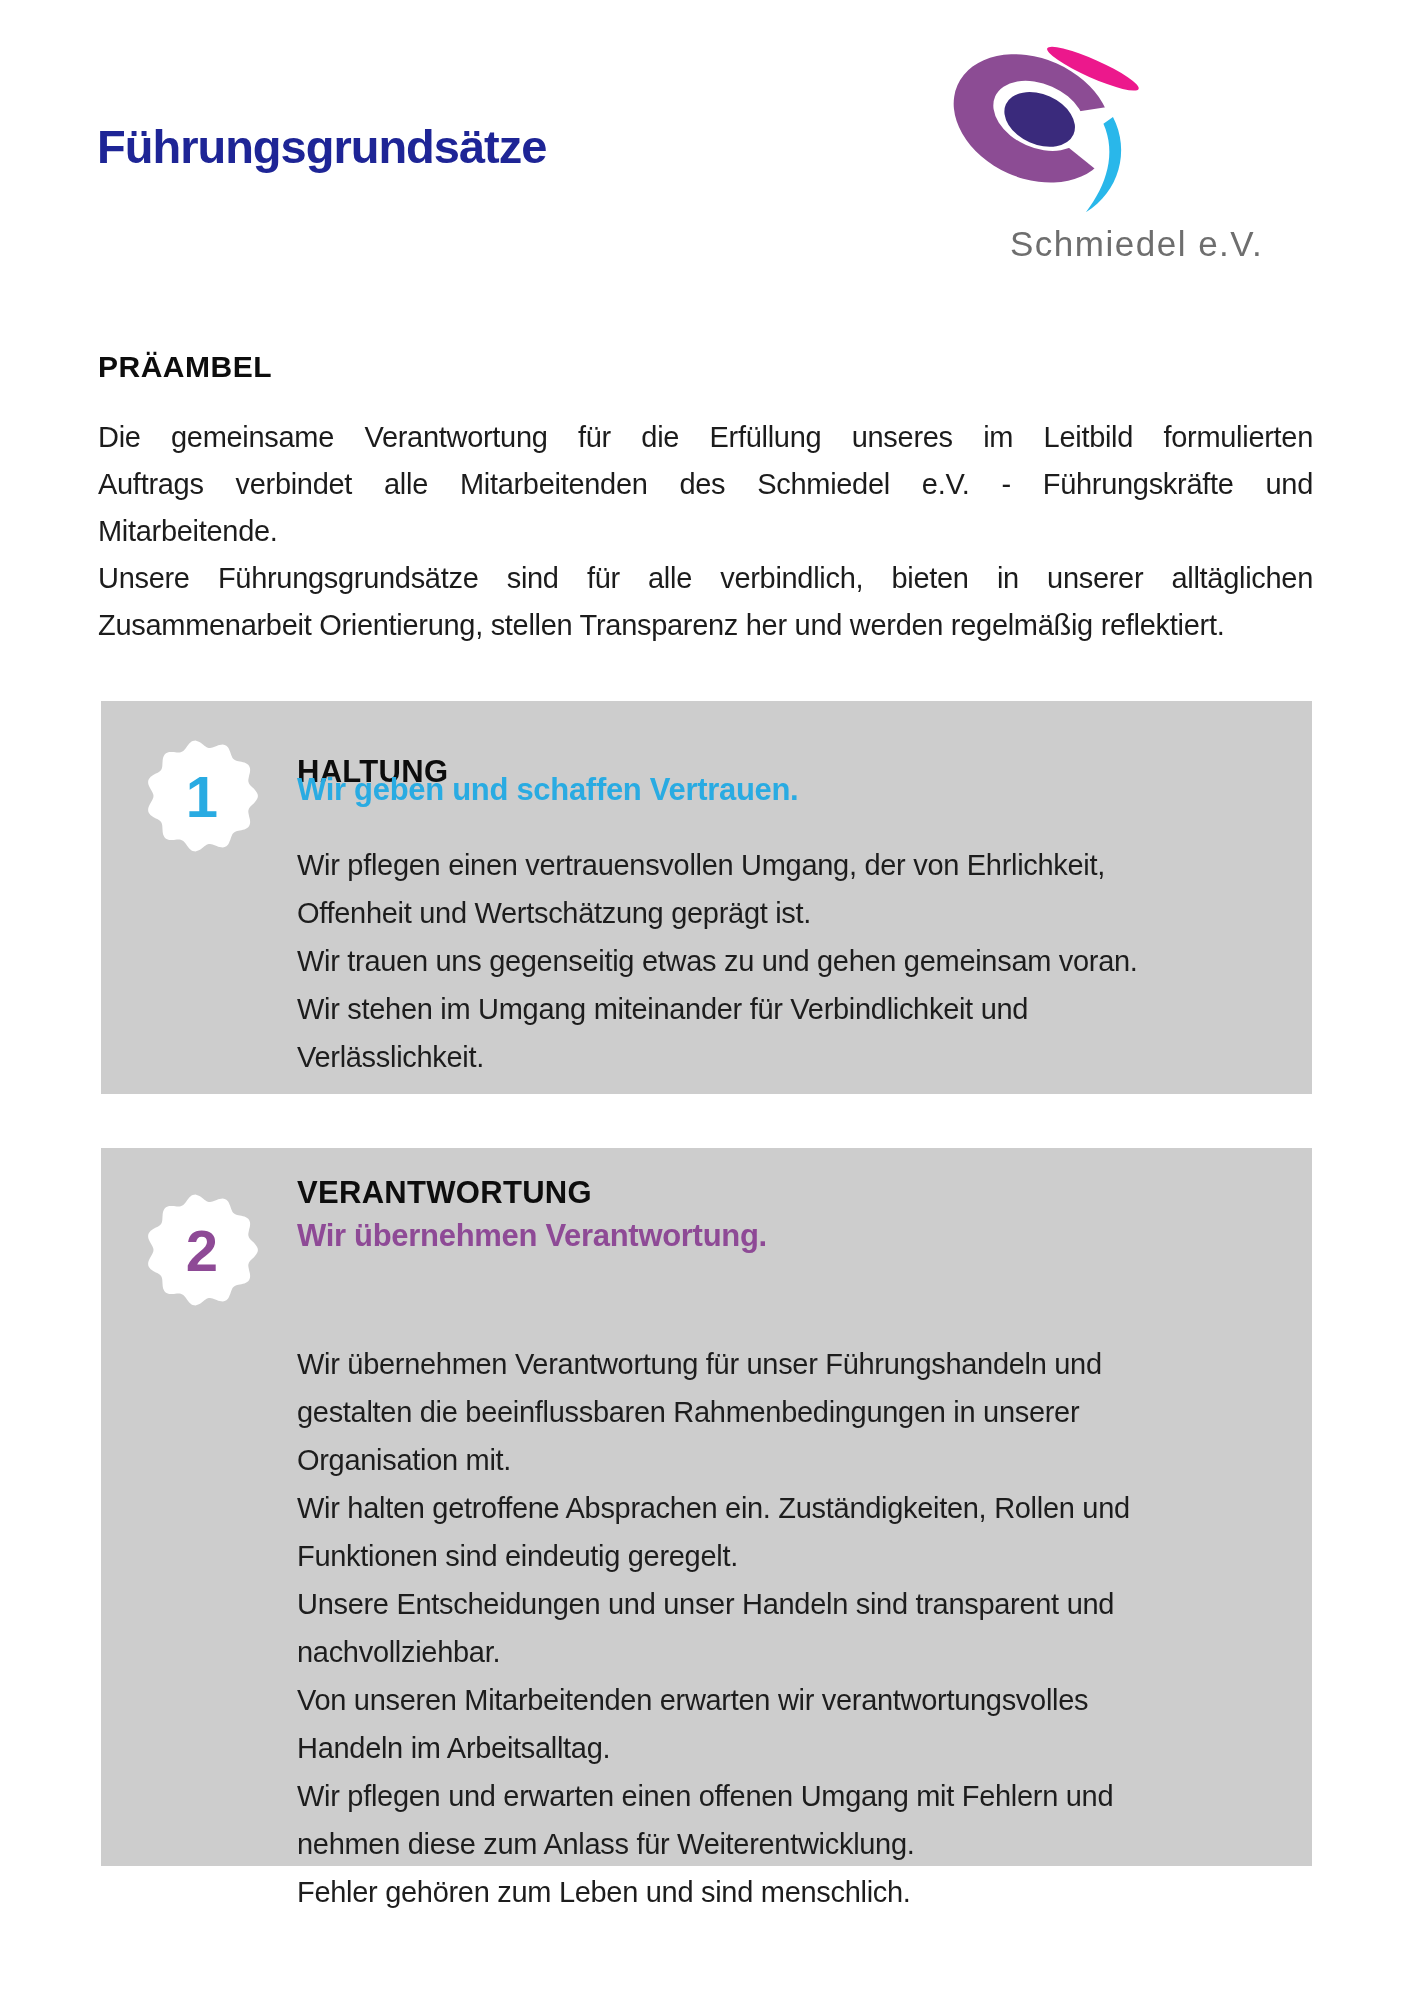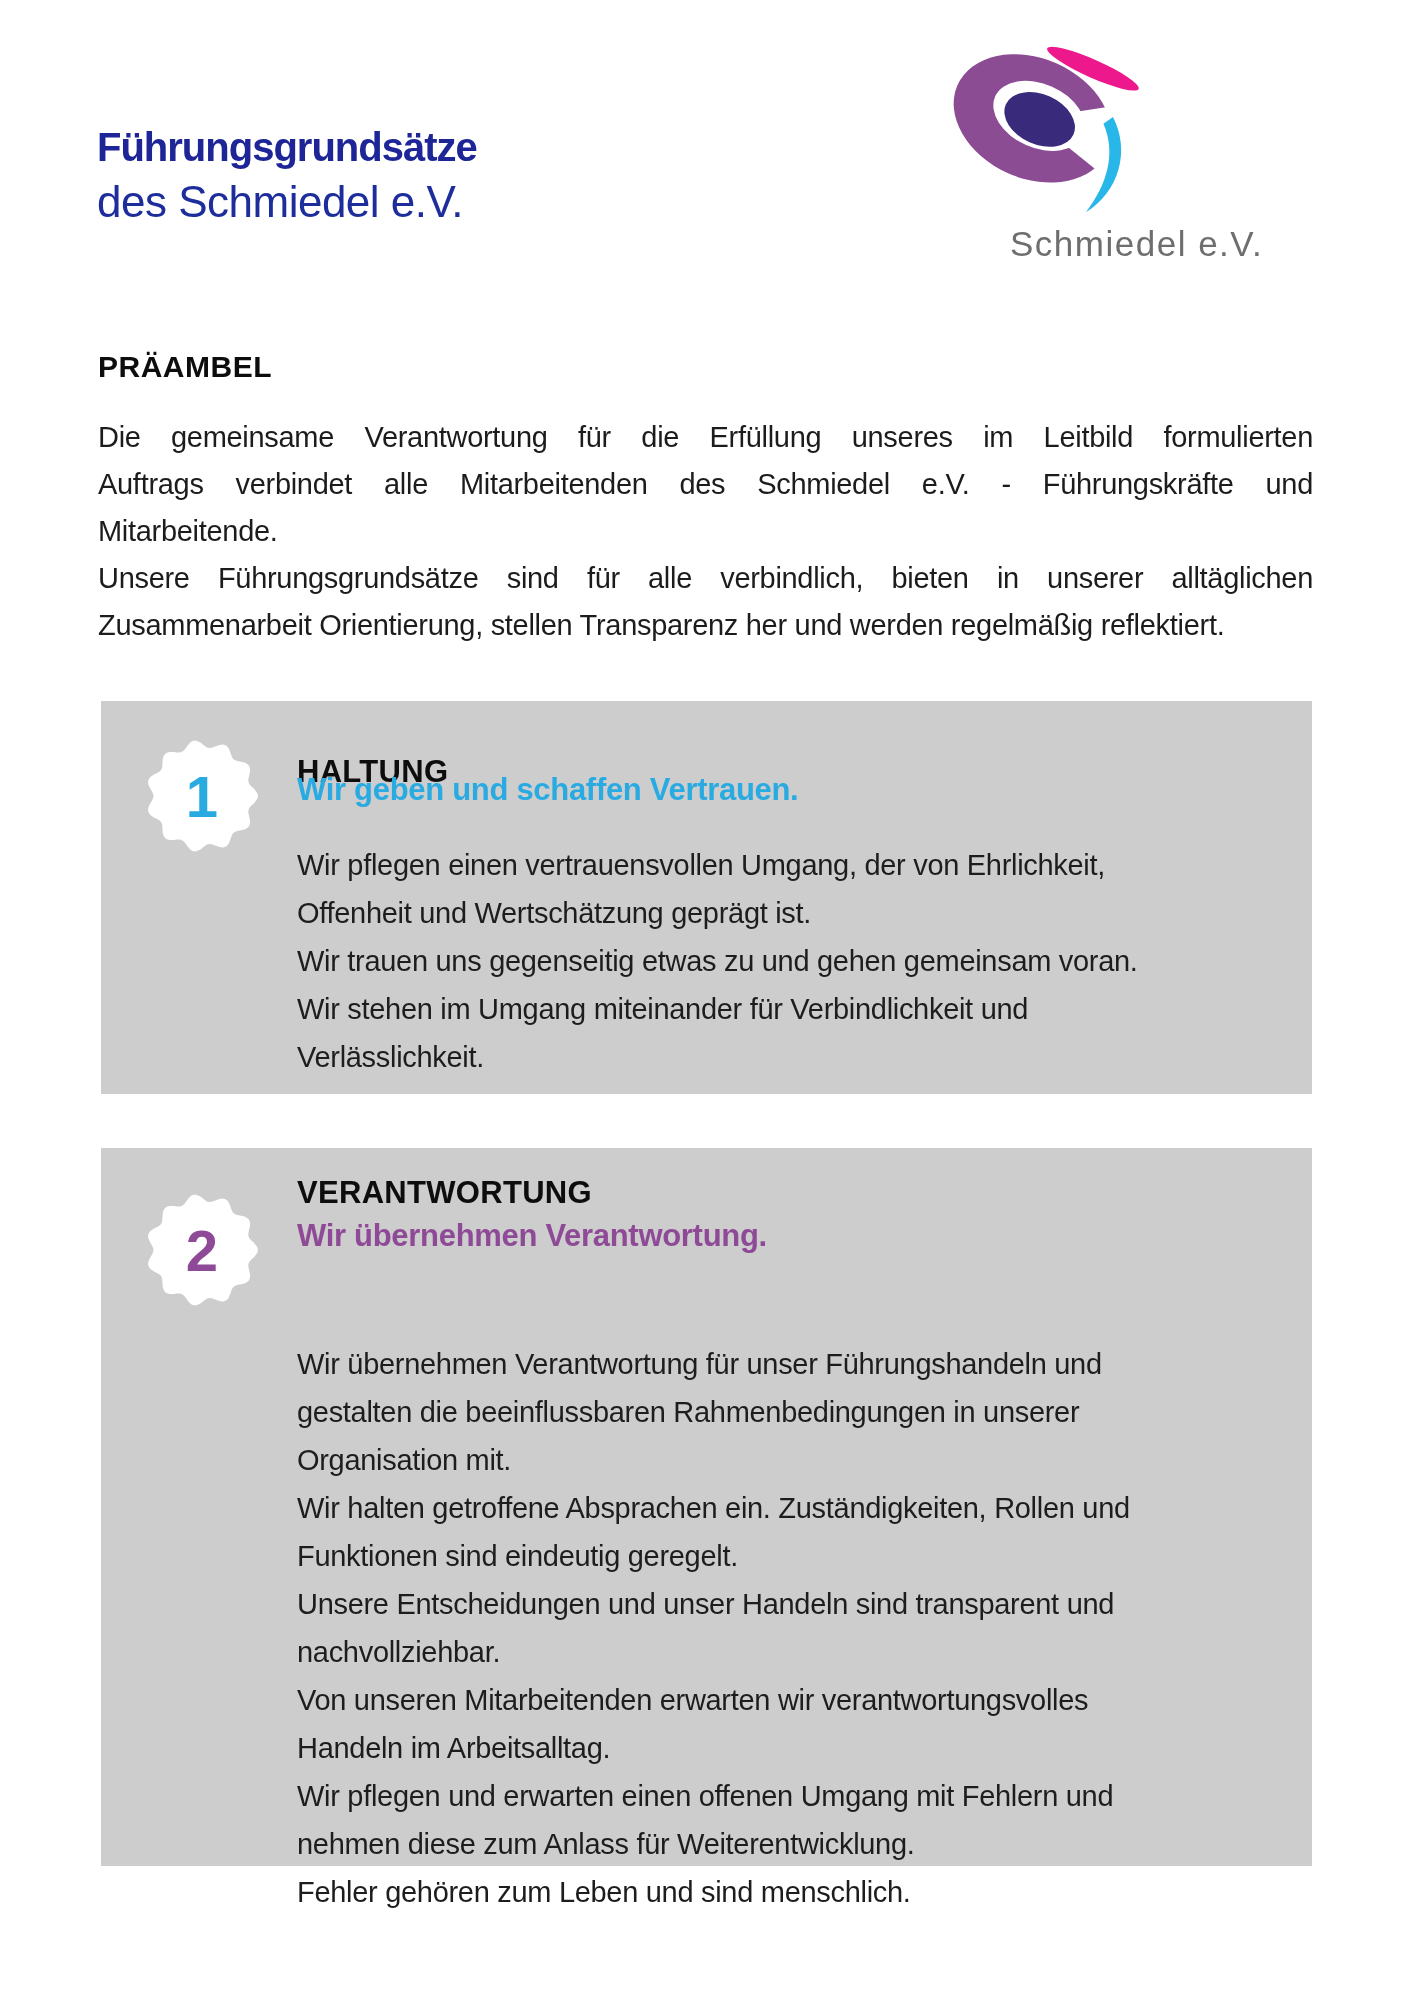--- a/index.html
+++ b/index.html
@@ -4,21 +4,21 @@
 <style>
   html,body{margin:0;padding:0;background:#eee;}
   .page{
     position:relative;width:1414px;height:2000px;margin:0 auto;
     background:#ffffff;overflow:hidden;
     font-family:"Liberation Sans", sans-serif;color:#1d1d1d;
   }
   
   .title-block{position:absolute;left:97px;top:118px;}
   .title-line1{
-    font-size:40px;font-weight:700;letter-spacing:-1px;
+    font-size:47px;font-weight:700;letter-spacing:-1px;
     color:#1e2596;line-height:58px;white-space:nowrap;
   }
   .title-line2{
     font-size:44px;font-weight:300;letter-spacing:-0.5px;
     color:#1d2e9c;line-height:52px;white-space:nowrap;
   }
   .logo{position:absolute;left:910px;top:30px;width:380px;height:240px;}
   .logo svg{position:absolute;left:5px;top:0;overflow:visible;}
   .logo-wordmark{
     position:absolute;left:100px;top:194px;
@@ -73,21 +73,20 @@
   .sec-body-1{top:841px;}
   .sec-body-2{top:1294px;margin-top:46px;}
 </style>
 </head>
 <body>
 
 <div class="page">
 
   <div class="title-block">
     <div class="title-line1">Führungsgrundsätze</div>
-    <div class="title-line2">des Schmiedel e.V.</div>
   </div>
 
   <div class="logo">
     <svg width="270" height="190" viewBox="0 0 270 190">
       <g transform="rotate(24 120 95)">
         <path fill-rule="evenodd" d="M 115 90 m -82 0 a 82 60 0 1 0 164 0 a 82 60 0 1 0 -164 0 Z
                  M 120 85 m -48 0 a 48 32 0 1 0 96 0 a 48 32 0 1 0 -96 0 Z" fill="#8c4c94"></path>
         <polygon points="115,90 252,2 258,128" fill="#ffffff"></polygon>
         <ellipse cx="150" cy="20" rx="50" ry="9" fill="#ec188c"></ellipse>
         <ellipse cx="122" cy="88" rx="37" ry="25" fill="#3a2a7c"></ellipse>

